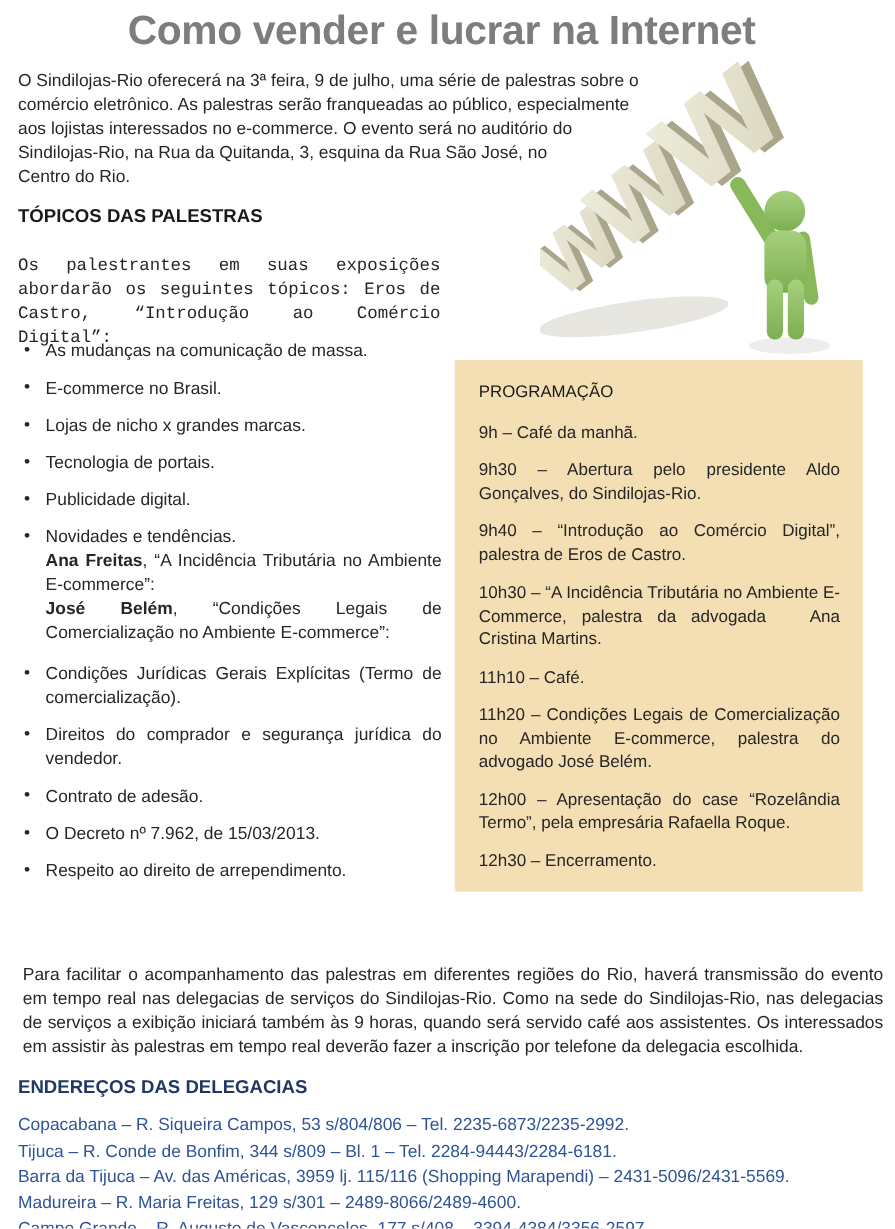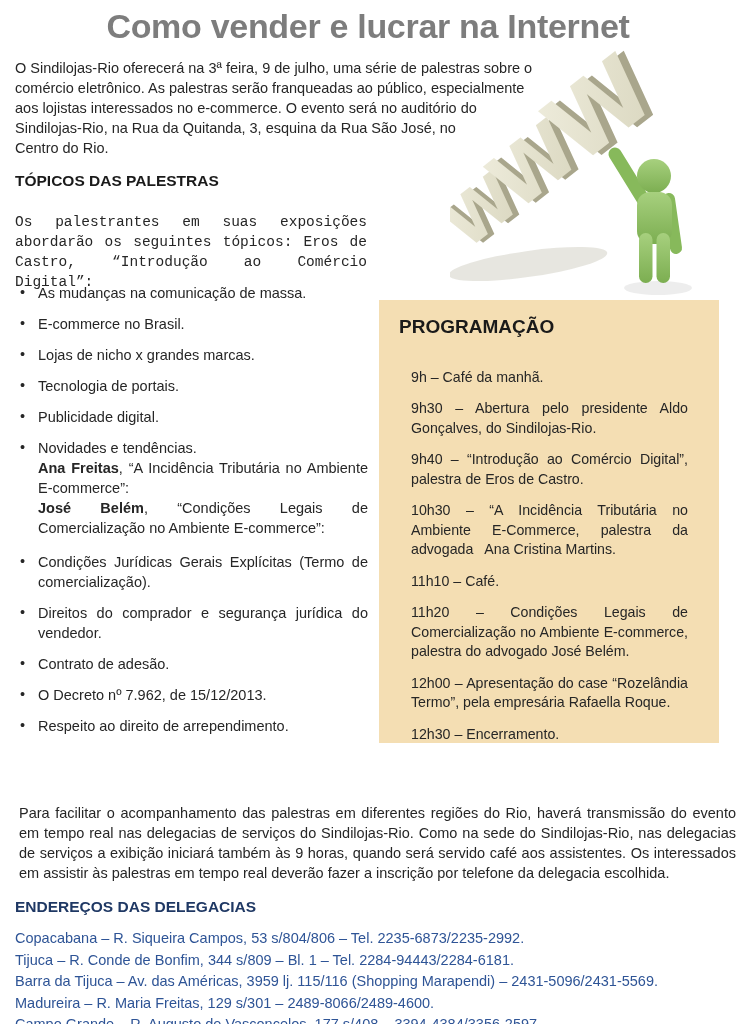--- a/index.html
+++ b/index.html
@@ -40,22 +40,22 @@
   .bullets li{position:relative;padding-left:23px;margin-bottom:11px;text-align:justify;}
   .bullets li.has-speakers{margin-bottom:14px;}
   .bullets .dot{position:absolute;left:5px;top:-1px;}
   .speaker.jose{}
   .bold{font-weight:700;}
   .program{
     position:absolute;left:379px;top:300px;width:340px;height:443px;box-sizing:border-box;
     background:var(--program_bg);padding:17px 19px 0 20px;
     font-size:14.2px;line-height:19.5px;
   }
-  .program h3{margin:0 0 31px;font-size:19px;font-weight:700;color:var(--heading_black);}
-  .program p{margin:0 12px 12px;text-align:justify;}
+  .program h3{margin:0 0 15px;font-size:14px;font-weight:400;color:var(--heading_black);}
+  .program p{margin:0 0 12px;text-align:justify;}
   #transmission-heading{top:766px;}
   .trans-body{
     position:absolute;left:15px;top:799px;width:717px;margin:4px;
     font-size:14.5px;line-height:20px;text-align:justify;
   }
   #addresses-heading{top:898px;color:var(--addr_heading);}
   .addr{position:absolute;left:15px;top:928px;font-size:14.5px;line-height:21.5px;color:var(--addr_text);}
 </style>
 </head>
 <body>
@@ -124,21 +124,21 @@
     <li><span class="dot">•</span><span>Publicidade digital.</span></li>
     <li class="has-speakers">
       <span class="dot">•</span>
       <div>Novidades e tendências.</div>
       <div class="speaker"><span class="bold">Ana Freitas</span><span>, “A Incidência Tributária no Ambiente E-commerce”:</span></div>
       <div class="speaker jose"><span class="bold">José Belém</span><span>, “Condições Legais de Comercialização no Ambiente E-commerce”:</span></div>
     </li>
     <li><span class="dot">•</span><span>Condições Jurídicas Gerais Explícitas (Termo de comercialização).</span></li>
     <li><span class="dot">•</span><span>Direitos do comprador e segurança jurídica do vendedor.</span></li>
     <li><span class="dot">•</span><span>Contrato de adesão.</span></li>
-    <li><span class="dot">•</span><span>O Decreto nº 7.962, de 15/12/2013.</span></li>
+    <li><span class="dot">•</span><span>O Decreto nº 7.962, de 15/03/2013.</span></li>
     <li><span class="dot">•</span><span>Respeito ao direito de arrependimento.</span></li>
   </ul>
 
   <aside class="program">
     <h3>PROGRAMAÇÃO</h3>
     <p>9h – Café da manhã.</p>
     <p>9h30 – Abertura pelo presidente Aldo Gonçalves, do Sindilojas-Rio.</p>
     <p>9h40 – “Introdução ao Comércio Digital”, palestra de Eros de Castro.</p>
     <p>10h30 – “A Incidência Tributária no Ambiente E-Commerce, palestra da advogada &nbsp; Ana Cristina Martins.</p>
     <p>11h10 – Café.</p>

